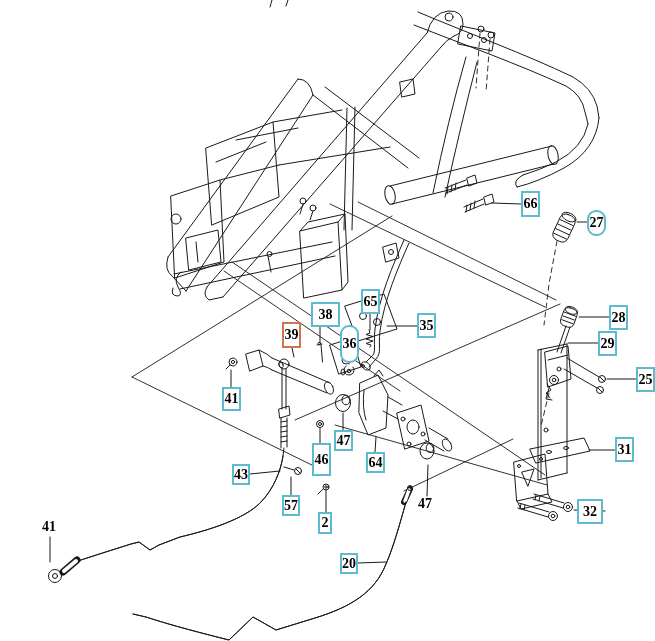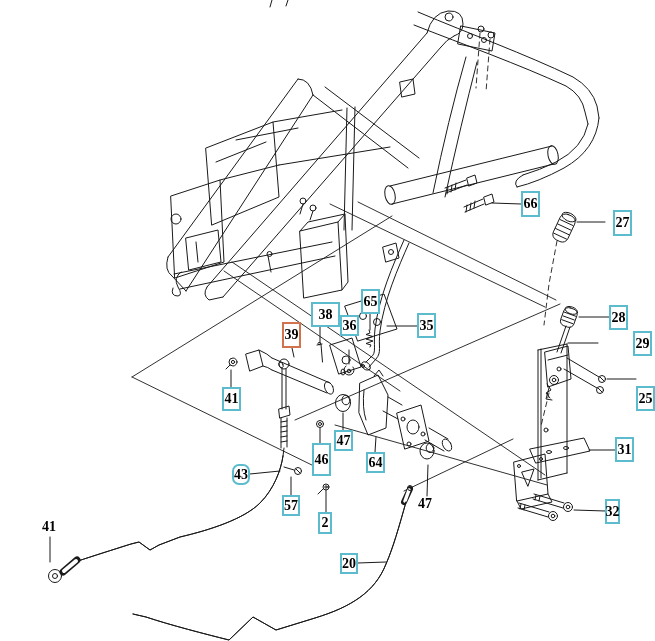--- a/index.html
+++ b/index.html
@@ -342,35 +342,35 @@
         <line x1="291" y1="495" x2="291" y2="477"></line>
         <line x1="326" y1="512" x2="326" y2="490"></line>
         <line x1="358" y1="563" x2="386" y2="562"></line>
         <line x1="50" y1="537" x2="50" y2="562"></line>
         <line x1="427" y1="496" x2="428" y2="465"></line>
       </g>
   </svg>
 
   <div id="callouts">
       <div class="callout" style="left: 521px; top: 191px; width: 19px; height: 26px;">66</div>
-      <div class="callout" style="left: 613px; top: 210px; width: 19px; height: 26px;">27</div>
+      <div class="callout" style="left: 587px; top: 210px; width: 19px; height: 26px; border-radius: 9px;">27</div>
       <div class="callout" style="left: 609px; top: 305px; width: 19px; height: 25px;">28</div>
-      <div class="callout" style="left: 598px; top: 331px; width: 19px; height: 25px; margin-left: 35px;">29</div>
-      <div class="callout" style="left: 636px; top: 386px; width: 19px; height: 25px;">25</div>
+      <div class="callout" style="left: 598px; top: 331px; width: 19px; height: 25px;">29</div>
+      <div class="callout" style="left: 636px; top: 367px; width: 19px; height: 25px;">25</div>
       <div class="callout" style="left: 615px; top: 437px; width: 19px; height: 25px;">31</div>
-      <div class="callout" style="left: 605px; top: 499px; width: 15px; height: 25px;">32</div>
+      <div class="callout" style="left: 577px; top: 499px; width: 26px; height: 25px;">32</div>
       <div class="callout" style="left: 417px; top: 313px; width: 19px; height: 25px;">35</div>
       <div class="callout" style="left: 361px; top: 289px; width: 19px; height: 25px;">65</div>
       <div class="callout" style="left: 311px; top: 302px; width: 29px; height: 25px;">38</div>
       <div class="callout highlight" style="left: 282px; top: 322px; width: 19px; height: 26px;">39</div>
-      <div class="callout" style="left: 340px; top: 315px; width: 19px; height: 21px;">36</div>
+      <div class="callout" style="left: 340px; top: 325px; width: 19px; height: 38px; border-radius: 9px;">36</div>
       <div class="callout" style="left: 222px; top: 387px; width: 19px; height: 24px;">41</div>
       <div class="callout" style="left: 334px; top: 430px; width: 19px; height: 21px;">47</div>
       <div class="callout" style="left: 312px; top: 443px; width: 19px; height: 33px;">46</div>
       <div class="callout" style="left: 366px; top: 452px; width: 19px; height: 21px; text-align: center;">64</div>
-      <div class="callout" style="left: 232px; top: 464px; width: 18px; height: 21px; border-radius: 7px;">43</div>
+      <div class="callout" style="left: 232px; top: 464px; width: 18px; height: 21px;">43</div>
       <div class="callout" style="left: 282px; top: 495px; width: 18px; height: 21px;">57</div>
       <div class="callout" style="left: 318px; top: 512px; width: 14px; height: 22px;">2</div>
       <div class="callout" style="left: 340px; top: 553px; width: 18px; height: 21px;">20</div>
       <div class="callout plain" style="left: 42px; top: 520px;">41</div>
       <div class="callout plain" style="left: 418px; top: 497px;">47</div>
     </div>
 </div>
 
 </body></html>

